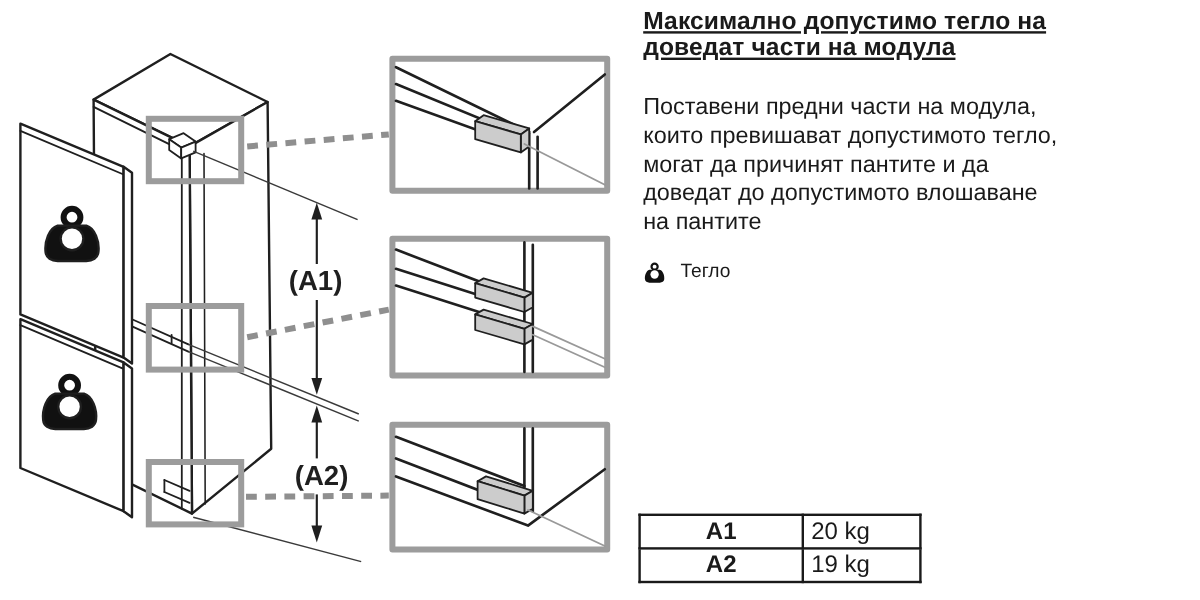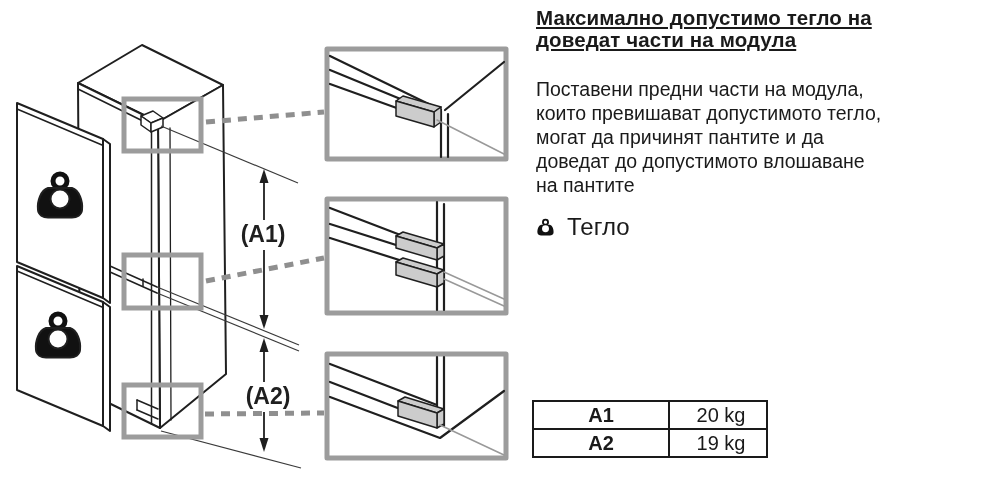--- a/index.html
+++ b/index.html
@@ -13,33 +13,33 @@
   .heading{
     position:absolute;left:536px;top:7px;width:420px;
     font-size:20.5px;font-weight:bold;line-height:22px;letter-spacing:0.1px;text-decoration:underline;
   }
   .paragraph{
     position:absolute;left:536px;top:77px;width:440px;
     font-size:19.5px;line-height:24px;
   }
   .legend{
     position:absolute;left:536px;top:213px;height:28px;
-    display:flex;align-items:center;gap:12px;font-size:24px;
+    display:flex;align-items:center;gap:12px;font-size:16px;
   }
   .legend svg{display:block;}
   .weight-table{
-    position:absolute;left:532px;top:400px;
+    position:absolute;left:532px;top:428px;
     border-collapse:collapse;table-layout:fixed;
   }
   .weight-table td{
     border:2px solid #1a1a1a;height:26px;padding:0;
     font-size:20px;vertical-align:middle;
   }
   .weight-table td.dim{width:134px;text-align:center;font-weight:bold;}
-  .weight-table td.val{width:90px;text-align:center;padding-left:6px;}
+  .weight-table td.val{width:90px;text-align:left;padding-left:6px;}
 </style>
 </head>
 <body>
 
 <div class="stage">
 
   <svg class="diagram-svg" width="530" height="500" viewBox="0 0 530 500">
     <defs>
       <g id="kb">
         <circle cx="0" cy="-17" r="7" fill="#ffffff" stroke="#111111" stroke-width="5"></circle>

